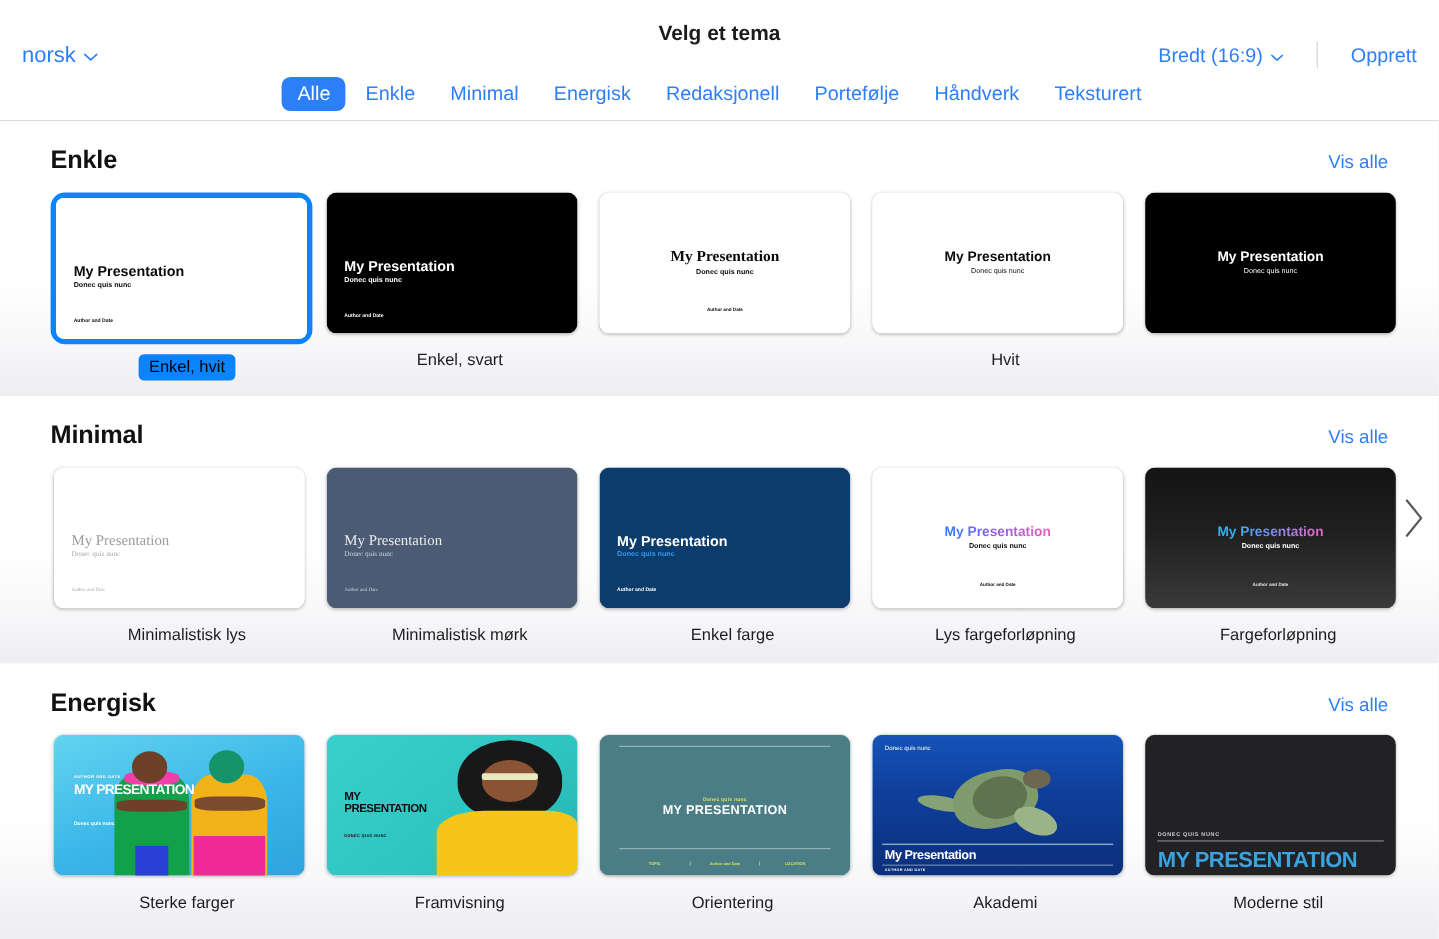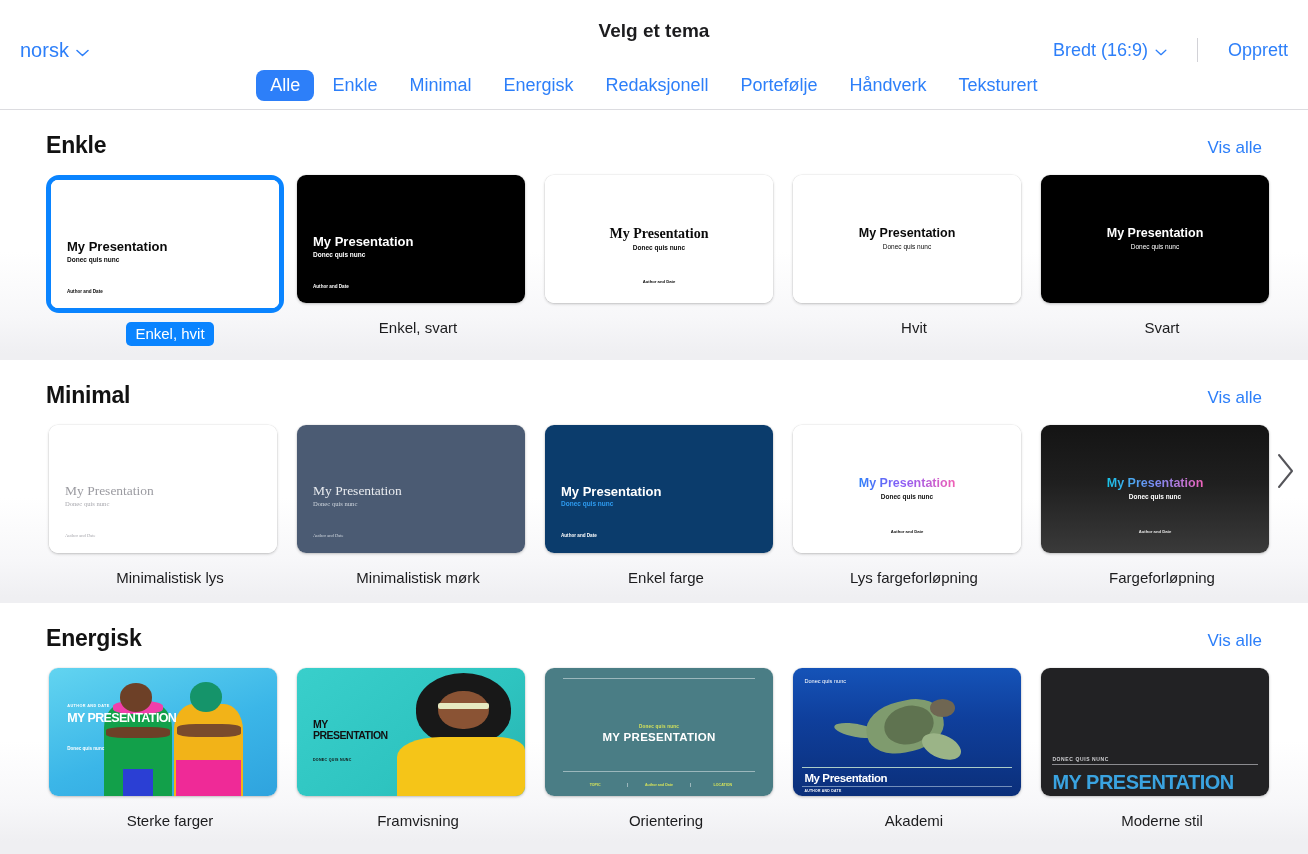--- a/index.html
+++ b/index.html
@@ -90,21 +90,21 @@
   }
   .cell.selected .thumb { box-shadow: none; border-radius: 7px; }
 
   .caption {
     margin-top: 13px; text-align: center;
     font-size: 15px; color: #1c1c1e;
     line-height: 1.3;
   }
   .cell.selected .caption { margin-top: 9px; }
   .caption span.lbl { display: inline-block; padding: 2px 9px; border-radius: 5px; }
-  .cell.selected .caption span.lbl { background: #0a84ff; color: #ffffff; }
+  .cell.selected .caption span.lbl { background: #0a84ff; color: #000000; }
 
   .next-arrow {
     position: absolute; right: 8px; top: 38px;
     width: 28px; height: 48px;
     display: flex; align-items: center; justify-content: center;
     color: #55555a;
   }
 
   
   .slide { position: absolute; inset: 0; }
@@ -309,21 +309,20 @@
             <div class="thumb-wrap">
          <div class="thumb">
                 <div class="slide t-black">
                   <div class="lay-center">
                     <div class="s-title">My Presentation</div>
                     <div class="s-sub" style="font-weight:normal">Donec quis nunc</div>
                   </div>
                 </div>
               </div>
        </div>
-       <div class="caption"><span class="lbl">Svart</span></div>
           </div>
         </div>
       </div>
       <div class="section">
         <div class="section-head">
           <div class="section-title">Minimal</div>
           <div class="see-all">Vis alle</div>
         </div>
         <div class="row">
           <div class="cell">

